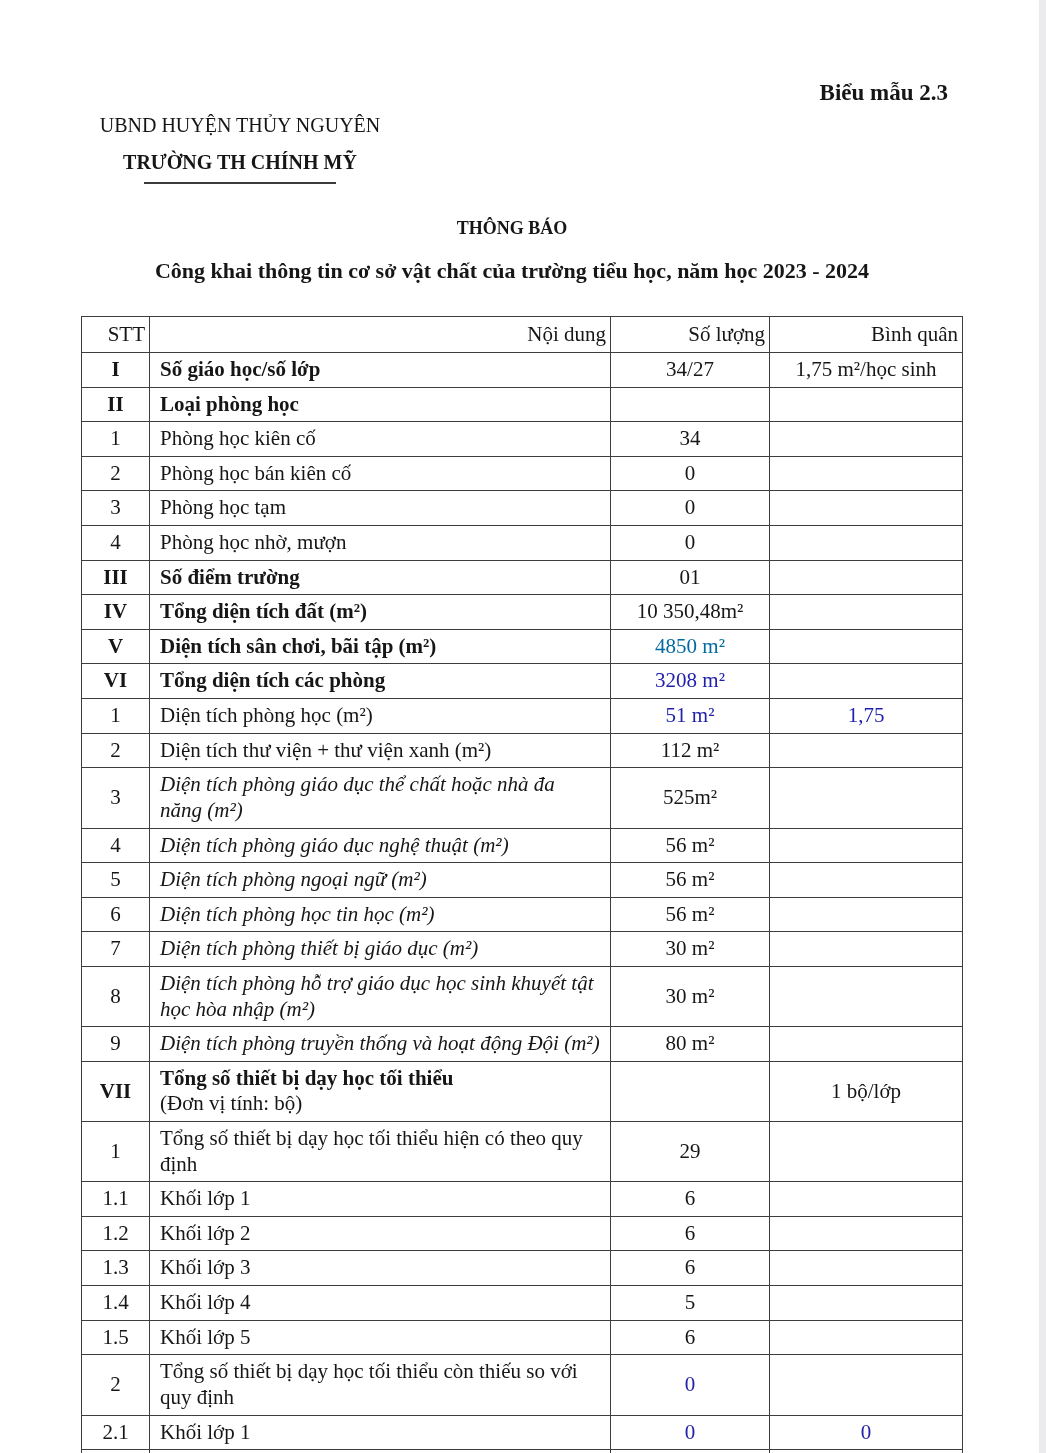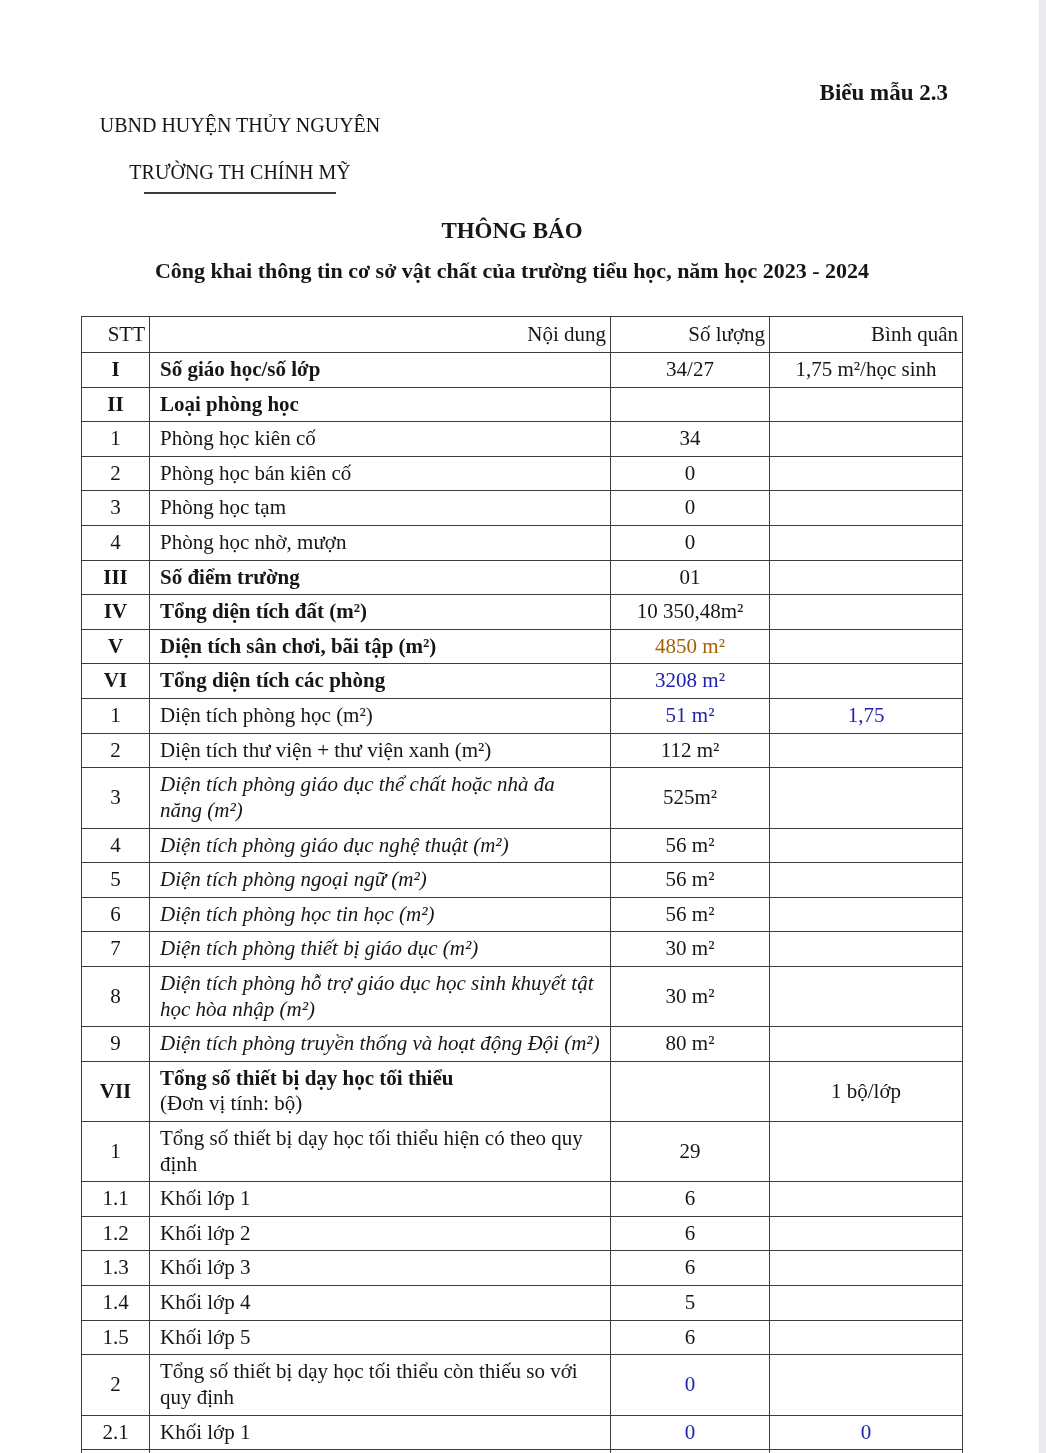--- a/index.html
+++ b/index.html
@@ -18,28 +18,28 @@
     background: #ebebee;
   }
   .form-label {
     position: absolute; top: 80px; left: 0; right: 98px;
     text-align: right; font-size: 23px; font-weight: bold; margin-left: 28px;
   }
   .org-block {
     position: absolute; top: 112px; left: 78px; width: 324px;
     text-align: center; font-size: 20px; line-height: 1.35;
   }
-  .org-line2 { font-weight: normal; margin-top: 20px; }
+  .org-line2 { font-weight: bold; margin-top: 10px; }
   .org-underline {
     width: 192px; height: 0; border-top: 2px solid #3c3c3c;
     margin: 6px auto 0;
   }
   .doc-title {
     position: absolute; top: 218px; left: 0; width: 1024px;
-    text-align: center; font-size: 23px; font-weight: bold;
+    text-align: center; font-size: 18px; font-weight: bold;
   }
   .doc-subtitle {
     position: absolute; top: 258px; left: 0; width: 1024px;
     text-align: center; font-size: 22px; font-weight: bold;
   }
   table.data-table {
     position: absolute; top: 316px; left: 81px; width: 881px;
     border-collapse: collapse; table-layout: fixed;
   }
   .data-table th, .data-table td {
@@ -135,21 +135,21 @@
         </tr>
         <tr class="section">
           <td class="cell-stt">IV</td>
           <td class="cell-content">Tổng diện tích đất (m²)</td>
           <td class="cell-quantity">10 350,48m²</td>
           <td class="cell-average"></td>
         </tr>
         <tr class="section">
           <td class="cell-stt">V</td>
           <td class="cell-content">Diện tích sân chơi, bãi tập (m²)</td>
-          <td class="cell-quantity" style="color: #a16207;">4850 m²</td>
+          <td class="cell-quantity" style="color: #0369a1;">4850 m²</td>
           <td class="cell-average"></td>
         </tr>
         <tr class="section">
           <td class="cell-stt">VI</td>
           <td class="cell-content">Tổng diện tích các phòng</td>
           <td class="cell-quantity" style="color: rgb(33, 33, 173); margin-top: 32px;">3208 m²</td>
           <td class="cell-average"></td>
         </tr>
         <tr>
           <td class="cell-stt">1</td>

